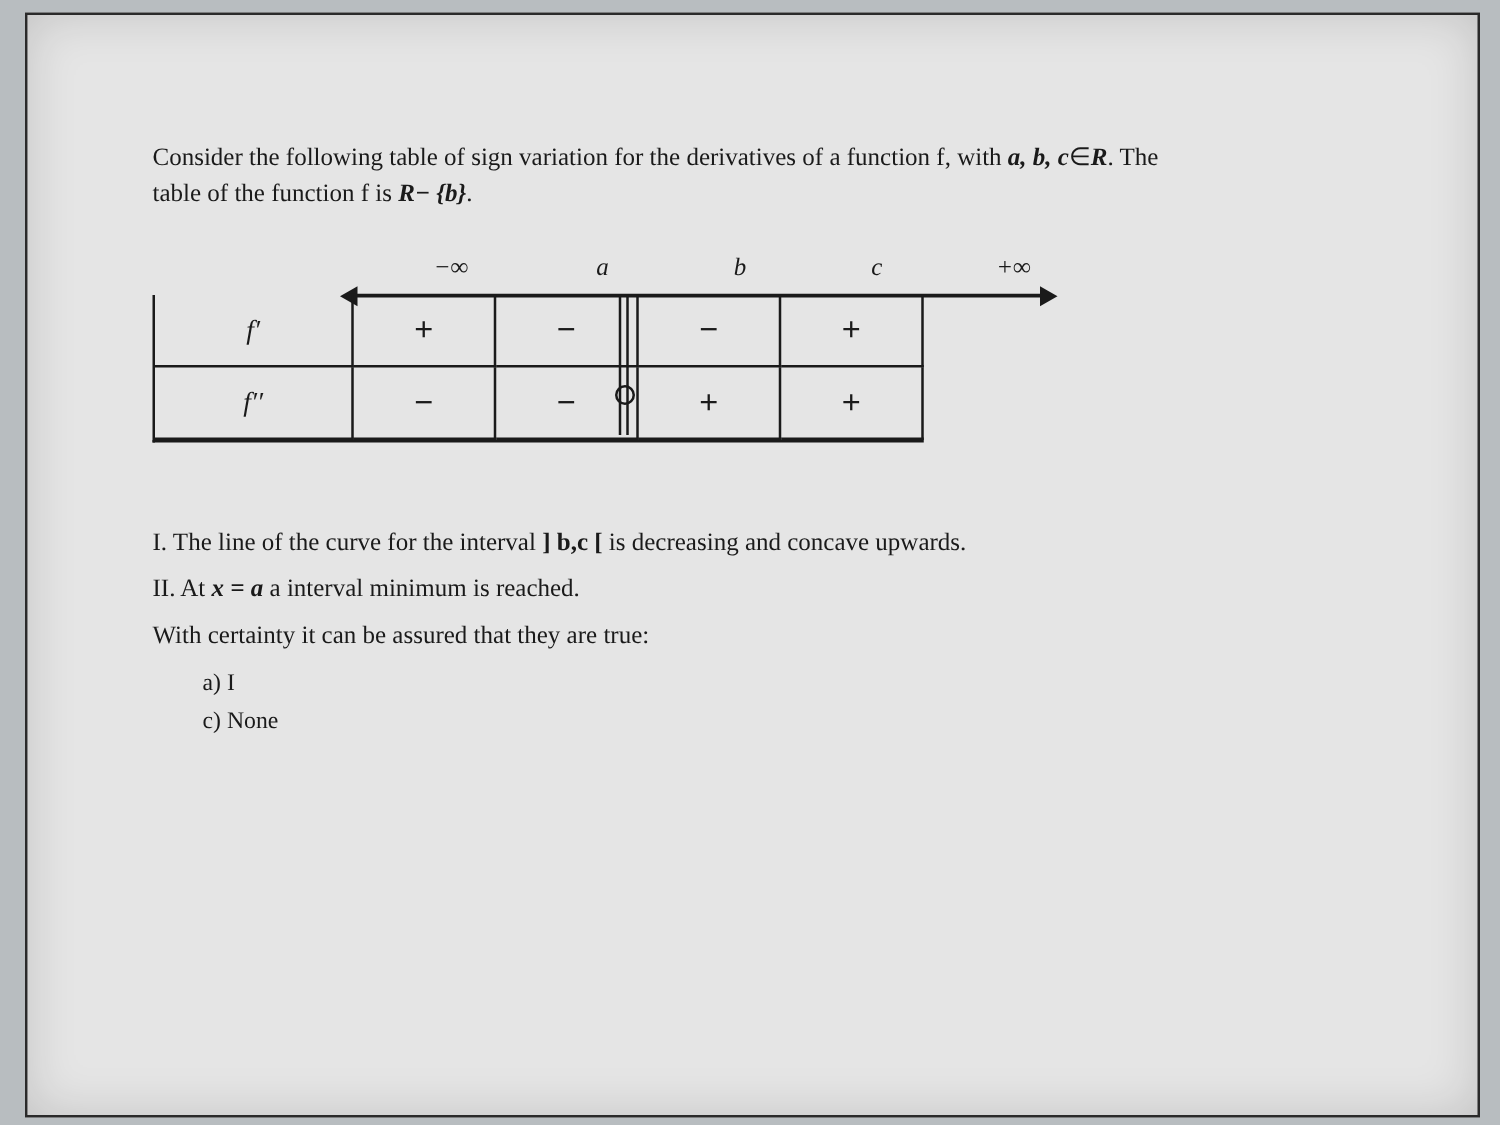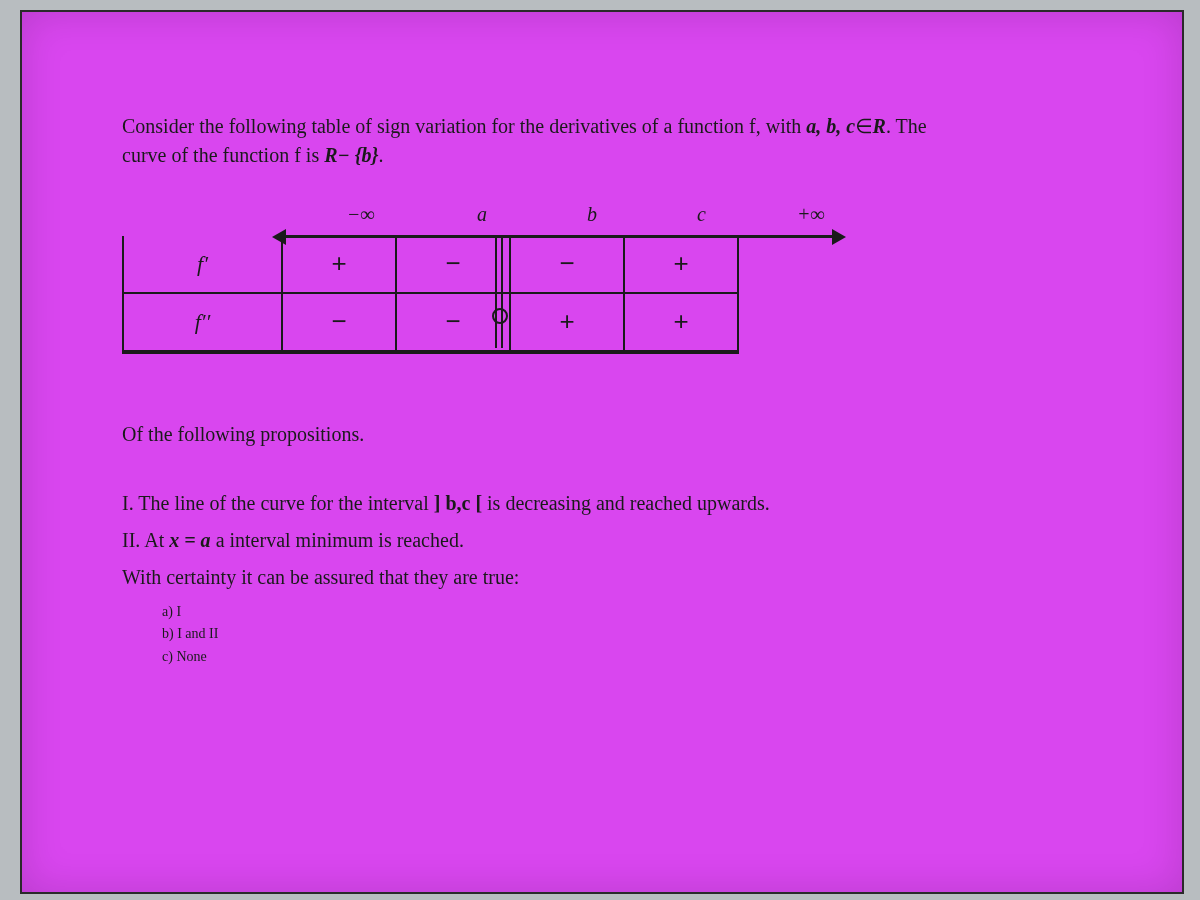--- a/index.html
+++ b/index.html
@@ -9,21 +9,21 @@
     height: 900px;
     background: #b8bdc0;
     font-family: Georgia, "Times New Roman", serif;
   }
   .screen-border {
     position: absolute;
     top: 10px;
     left: 20px;
     width: 1160px;
     height: 880px;
-    background: #d946ef;
+    background: #e5e5e5;
     border: 2px solid #2a2a2a;
     box-shadow: inset 0 0 40px rgba(0,0,0,0.15);
   }
   .content {
     position: absolute;
     top: 100px;
     left: 100px;
     right: 80px;
     color: #1a1a1a;
     font-size: 20px;
@@ -166,35 +166,35 @@
     font-style: italic;
     font-weight: bold;
     text-align: center;
   }
   .lead {
     margin-bottom: 10px;
     font-size: 20px;
   }
   .choices {
     margin-left: 40px;
-    font-size: 14px;
+    font-size: 19px;
   }
   .choices div {
     margin-bottom: 2px;
   }
 </style>
 </head>
 <body>
 
 <div class="screen-border">
   <div class="content">
 
     <div class="intro">
       <span>Consider the following table of sign variation for the derivatives of a function f, with </span><span class="hl-italic">a, b, c</span><span>∈</span><span class="hl-italic">R</span><span>. The</span><br>
-      <span>curve of the function f is </span><span class="hl-italic">R− {b}</span><span>.</span>
+      <span>table of the function f is </span><span class="hl-italic">R− {b}</span><span>.</span>
     </div>
 
     <div class="sign-table-wrap">
       <div class="axis-labels">
         <span class="lab-minusinf">−∞</span>
         <span class="lab-a">a</span>
         <span class="lab-b">b</span>
         <span class="lab-c">c</span>
         <span class="lab-plusinf">+∞</span>
       </div>
@@ -219,33 +219,31 @@
             <td class="c3 sign">+</td>
             <td class="c4 sign">+</td>
           </tr>
         </tbody>
           </table>
       </div>
       <div class="double-bar"></div>
       <div class="circle-marker"></div>
     </div>
 
-    <div class="subhead">Of the following propositions.</div>
 
     <div class="props">
       <div class="item">
-        <span>I. The line of the curve for the interval  </span><span class="bold-int">] b,c [</span><span>  is decreasing and reached upwards.</span>
+        <span>I. The line of the curve for the interval  </span><span class="bold-int">] b,c [</span><span>  is decreasing and concave upwards.</span>
       </div>
       <div class="item">
         <span>II. At </span><span class="ix">x = a</span><span> a interval minimum is reached.</span>
       </div>
     </div>
 
     <div class="lead">With certainty it can be assured that they are true:</div>
 
     <div class="choices">
       <div>a)   I</div>
-      <div>b)   I and II</div>
       <div>c)   None</div>
     </div>
 
   </div>
 </div>
 
 </body></html>

